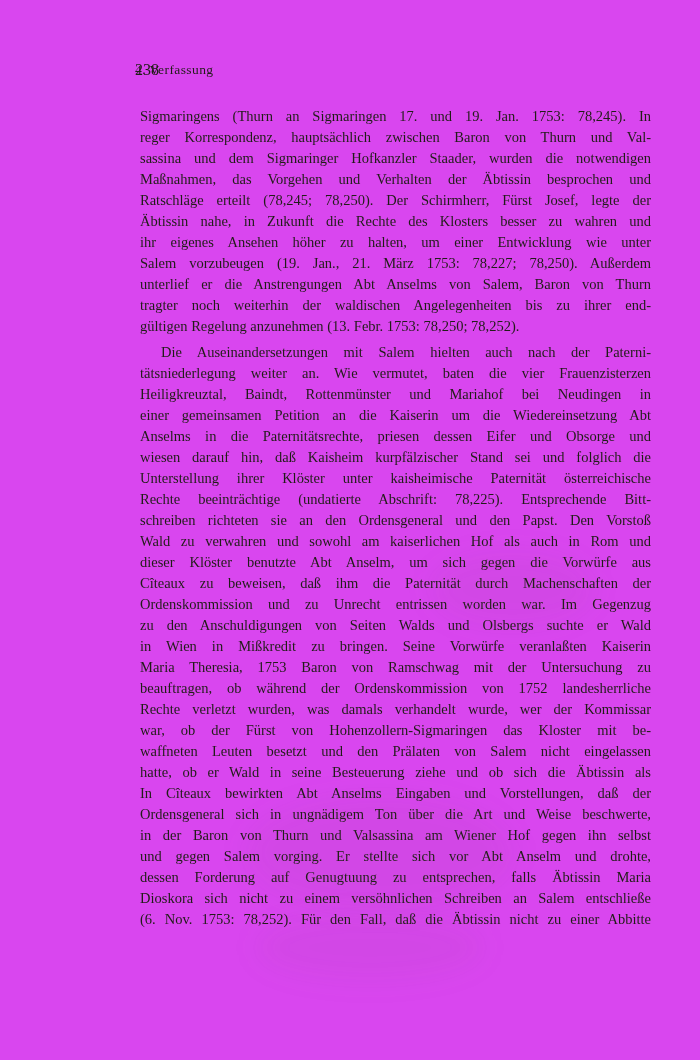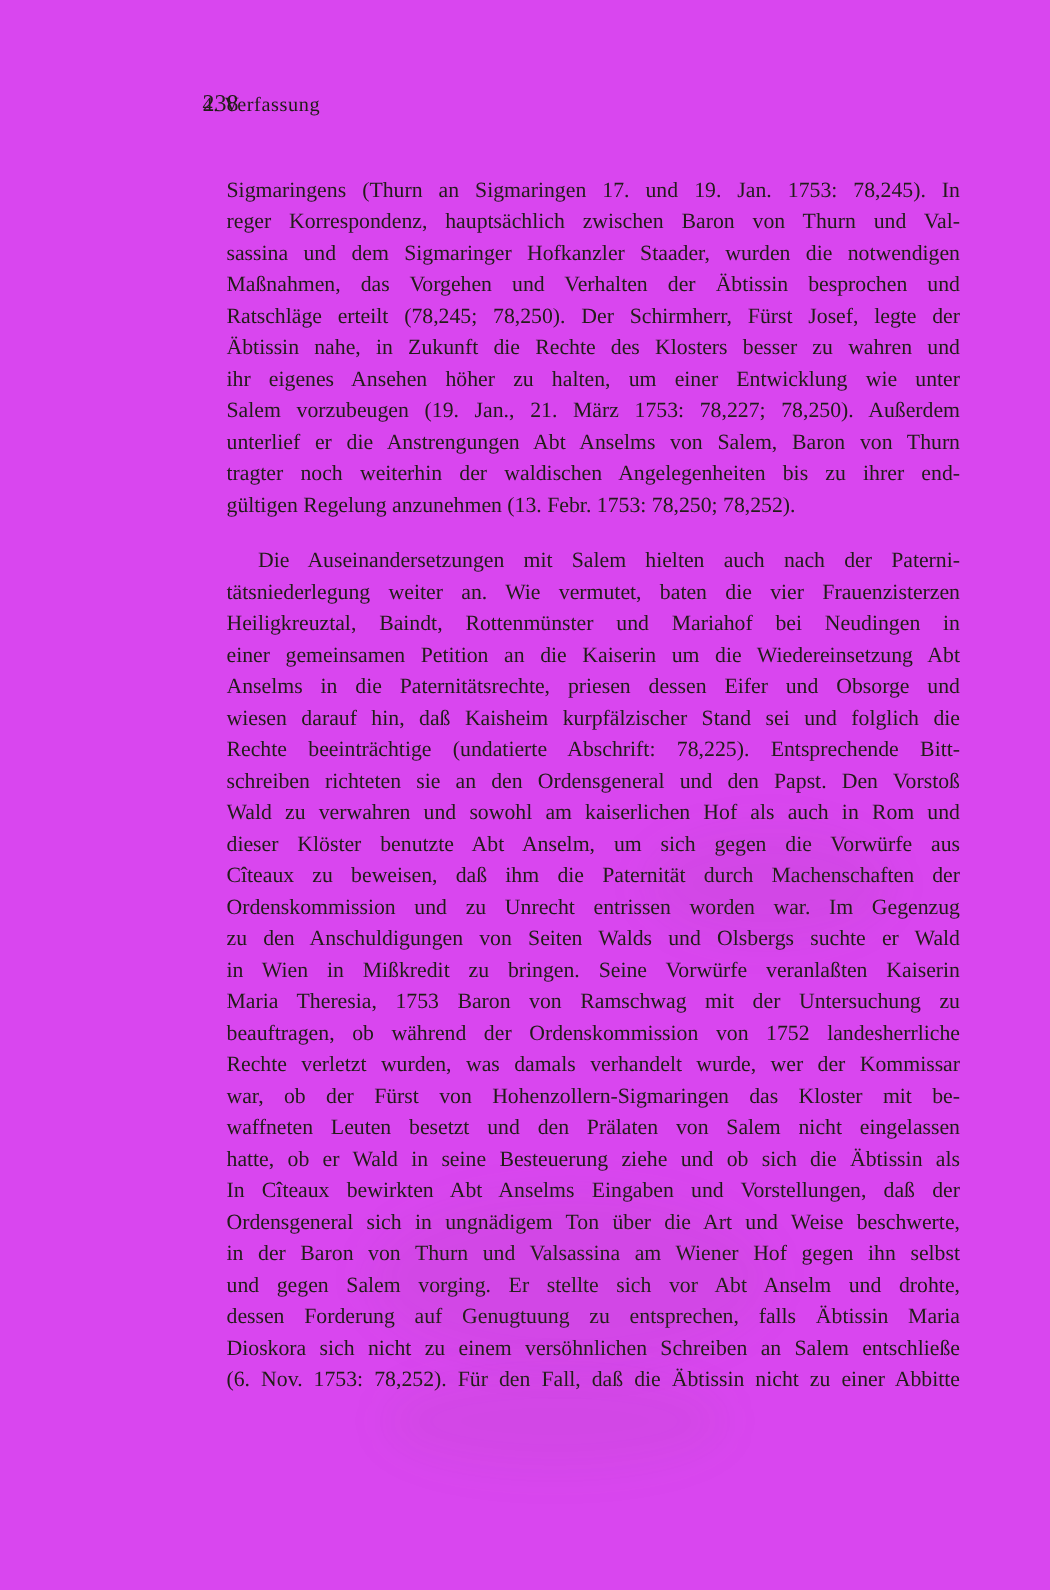--- a/index.html
+++ b/index.html
@@ -37,21 +37,21 @@
     letter-spacing: 0.4px;
   }
   .text-block {
     position: absolute;
     left: 135px;
     top: 101px;
     width: 521px;
     font-size: 14.5px;
     line-height: 21px;
   }
-  .paragraph { margin: 16px; padding: 0; }
+  .paragraph { margin: 5px; padding: 0; }
   .line {
     height: 21px;
     overflow: hidden;
     text-align: justify;
     text-align-last: justify;
     -moz-text-align-last: justify;
   }
   .line.indented { padding-left: 21px; }
   .line.last-left {
     text-align-last: left;
@@ -93,20 +93,21 @@
         <div class="line">tragter noch weiterhin der waldischen Angelegenheiten bis zu ihrer end-</div>
         <div class="line last-left">gültigen Regelung anzunehmen (13. Febr. 1753: 78,250; 78,252).</div>
       </div>
       <div class="paragraph">
         <div class="line indented">Die Auseinandersetzungen mit Salem hielten auch nach der Paterni-</div>
         <div class="line">tätsniederlegung weiter an. Wie vermutet, baten die vier Frauenzisterzen</div>
         <div class="line">Heiligkreuztal, Baindt, Rottenmünster und Mariahof bei Neudingen in</div>
         <div class="line">einer gemeinsamen Petition an die Kaiserin um die Wiedereinsetzung Abt</div>
         <div class="line">Anselms in die Paternitätsrechte, priesen dessen Eifer und Obsorge und</div>
         <div class="line">wiesen darauf hin, daß Kaisheim kurpfälzischer Stand sei und folglich die</div>
+        <div class="line">Unterstellung ihrer Klöster unter kaisheimische Paternität österreichische</div>
         <div class="line">Rechte beeinträchtige (undatierte Abschrift: 78,225). Entsprechende Bitt-</div>
         <div class="line">schreiben richteten sie an den Ordensgeneral und den Papst. Den Vorstoß</div>
         <div class="line">Wald zu verwahren und sowohl am kaiserlichen Hof als auch in Rom und</div>
         <div class="line">dieser Klöster benutzte Abt Anselm, um sich gegen die Vorwürfe aus</div>
         <div class="line">Cîteaux zu beweisen, daß ihm die Paternität durch Machenschaften der</div>
         <div class="line">Ordenskommission und zu Unrecht entrissen worden war. Im Gegenzug</div>
         <div class="line">zu den Anschuldigungen von Seiten Walds und Olsbergs suchte er Wald</div>
         <div class="line">in Wien in Mißkredit zu bringen. Seine Vorwürfe veranlaßten Kaiserin</div>
         <div class="line">Maria Theresia, 1753 Baron von Ramschwag mit der Untersuchung zu</div>
         <div class="line">beauftragen, ob während der Ordenskommission von 1752 landesherrliche</div>

